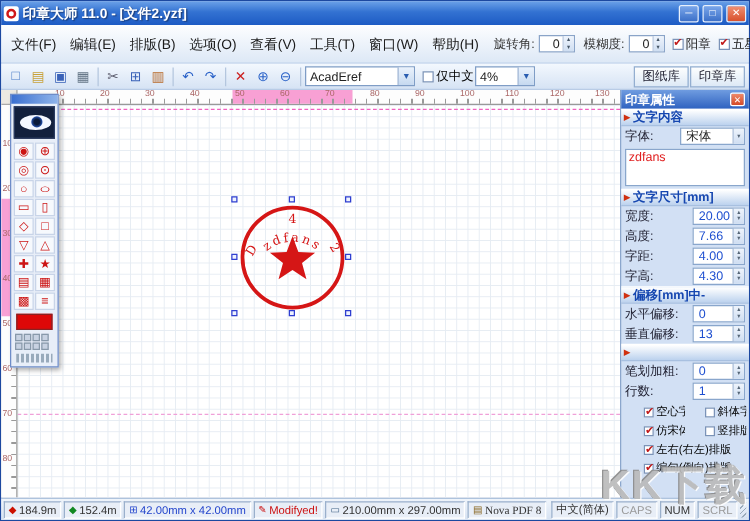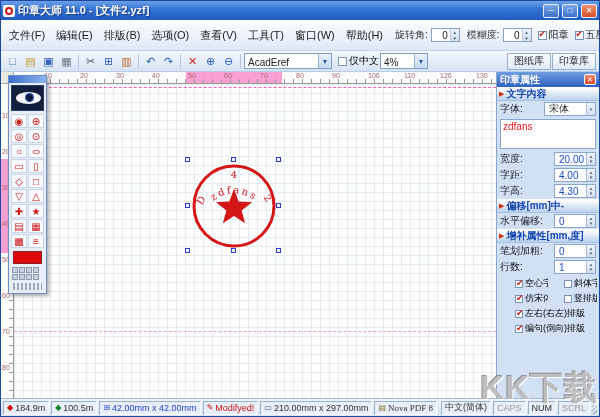--- a/index.html
+++ b/index.html
@@ -285,24 +285,35 @@
       </div>
       <div class="prow">
         <span class="plabel">字体:</span>
         <span class="pinput pselect">
           <span class="pval" style="color:#222">宋体</span>
           <span class="sp">▾</span>
         </span>
       </div>
       <div class="ptext">zdfans</div>
 
+      <div class="sechead">
+        <span class="arr">▶</span>
+        <span>文字尺寸[mm]</span>
+      </div>
       <div class="prow">
         <span class="plabel">宽度:</span>
         <span class="pinput">
           <span class="pval">20.00</span>
+          <span class="sp">▴<br>▾</span>
+        </span>
+      </div>
+      <div class="prow">
+        <span class="plabel">高度:</span>
+        <span class="pinput">
+          <span class="pval">7.66</span>
           <span class="sp">▴<br>▾</span>
         </span>
       </div>
       <div class="prow">
         <span class="plabel">字距:</span>
         <span class="pinput">
           <span class="pval">4.00</span>
           <span class="sp">▴<br>▾</span>
         </span>
       </div>
@@ -318,24 +329,30 @@
         <span class="arr">▶</span>
         <span>偏移[mm]中-</span>
       </div>
       <div class="prow">
         <span class="plabel">水平偏移:</span>
         <span class="pinput">
           <span class="pval">0</span>
           <span class="sp">▴<br>▾</span>
         </span>
       </div>
+      <div class="prow">
+        <span class="plabel">垂直偏移:</span>
+        <span class="pinput">
+          <span class="pval">13</span>
+          <span class="sp">▴<br>▾</span>
+        </span>
+      </div>
 
       <div class="sechead">
         <span class="arr">▶</span>
-        <span>增补属性[mm,度]</span>
       </div>
       <div class="prow">
         <span class="plabel">笔划加粗:</span>
         <span class="pinput">
           <span class="pval">0</span>
           <span class="sp">▴<br>▾</span>
         </span>
       </div>
       <div class="prow">
         <span class="plabel">行数:</span>
@@ -373,21 +390,21 @@
     </div>
   </div>
 
   <div class="statusbar">
     <span class="seg">
       <span class="sicon" style="color: rgb(204, 17, 0);">◆</span>
       <span style="color: rgb(51, 51, 51);">184.9m</span>
     </span>
     <span class="seg">
       <span class="sicon" style="color: rgb(17, 136, 34);">◆</span>
-      <span style="color: rgb(51, 51, 51);">100.5m</span>
+      <span style="color: rgb(51, 51, 51);">152.4m</span>
     </span>
     <span class="seg">
       <span class="sicon" style="color: rgb(34, 68, 204);">⊞</span>
       <span style="color: rgb(34, 68, 204);">42.00mm x 42.00mm</span>
     </span>
     <span class="seg">
       <span class="sicon" style="color: rgb(204, 17, 17);">✎</span>
       <span style="color: rgb(204, 17, 17);">Modifyed!</span>
     </span>
     <span class="seg">

